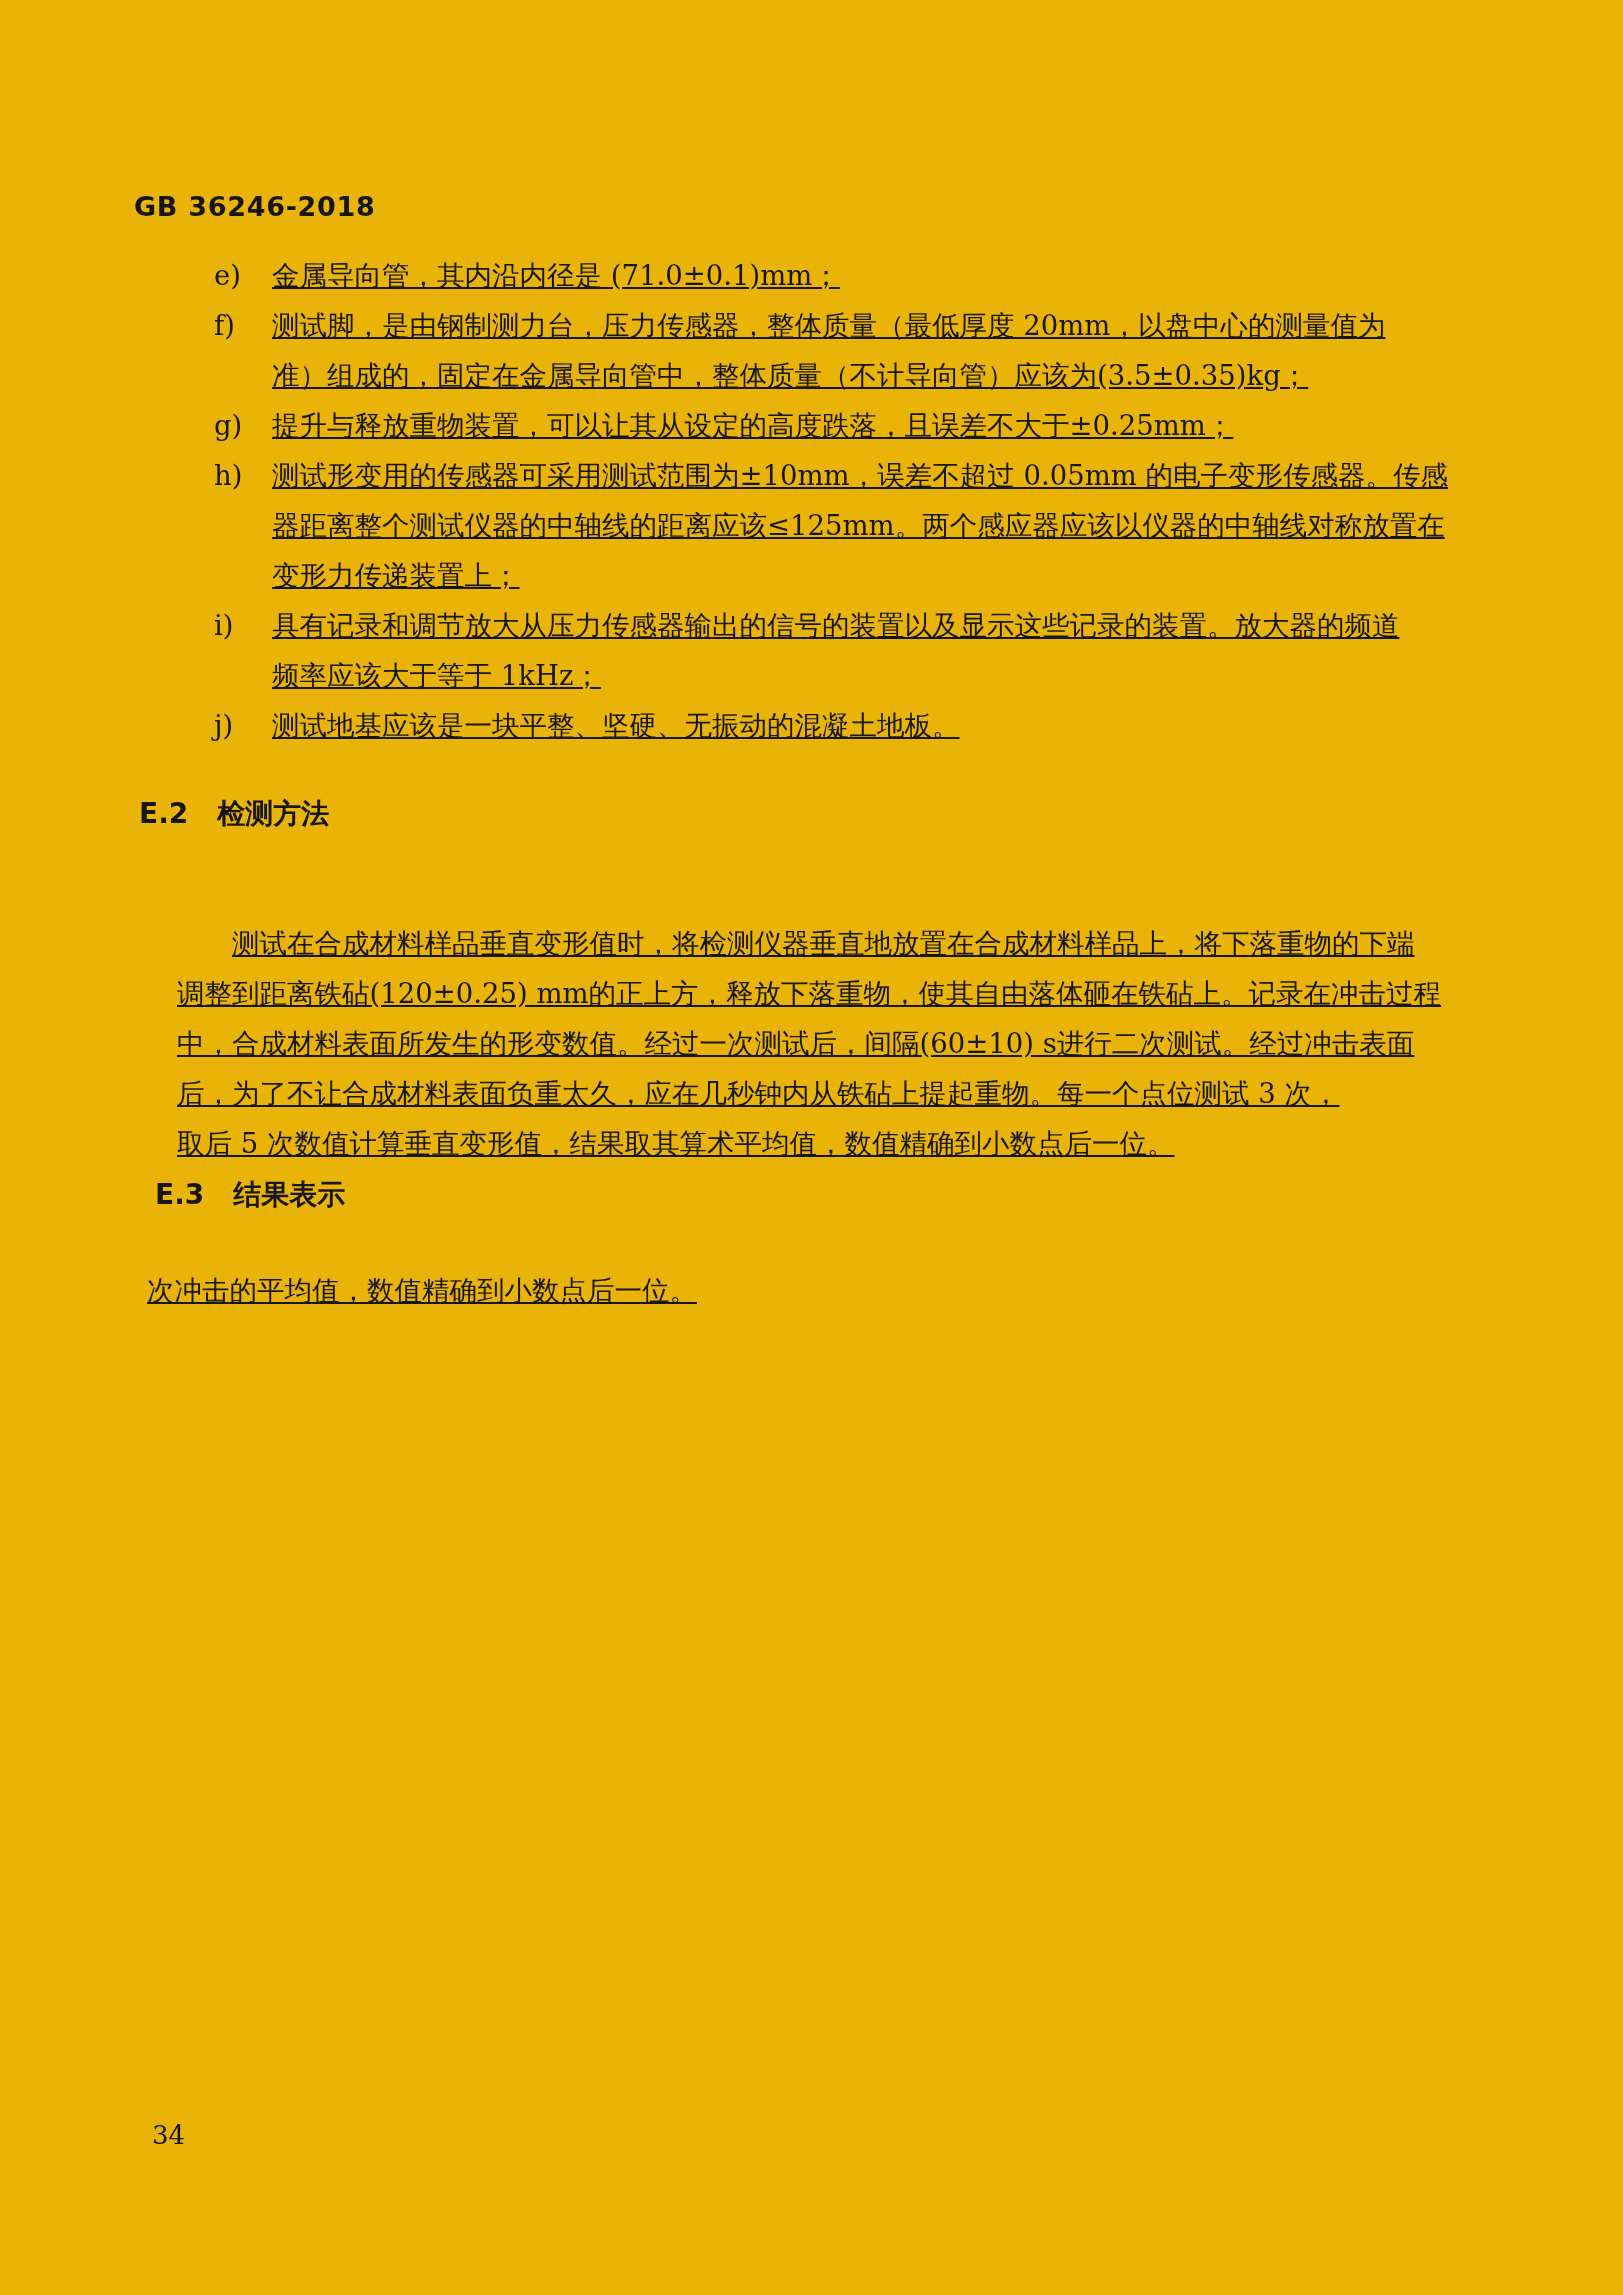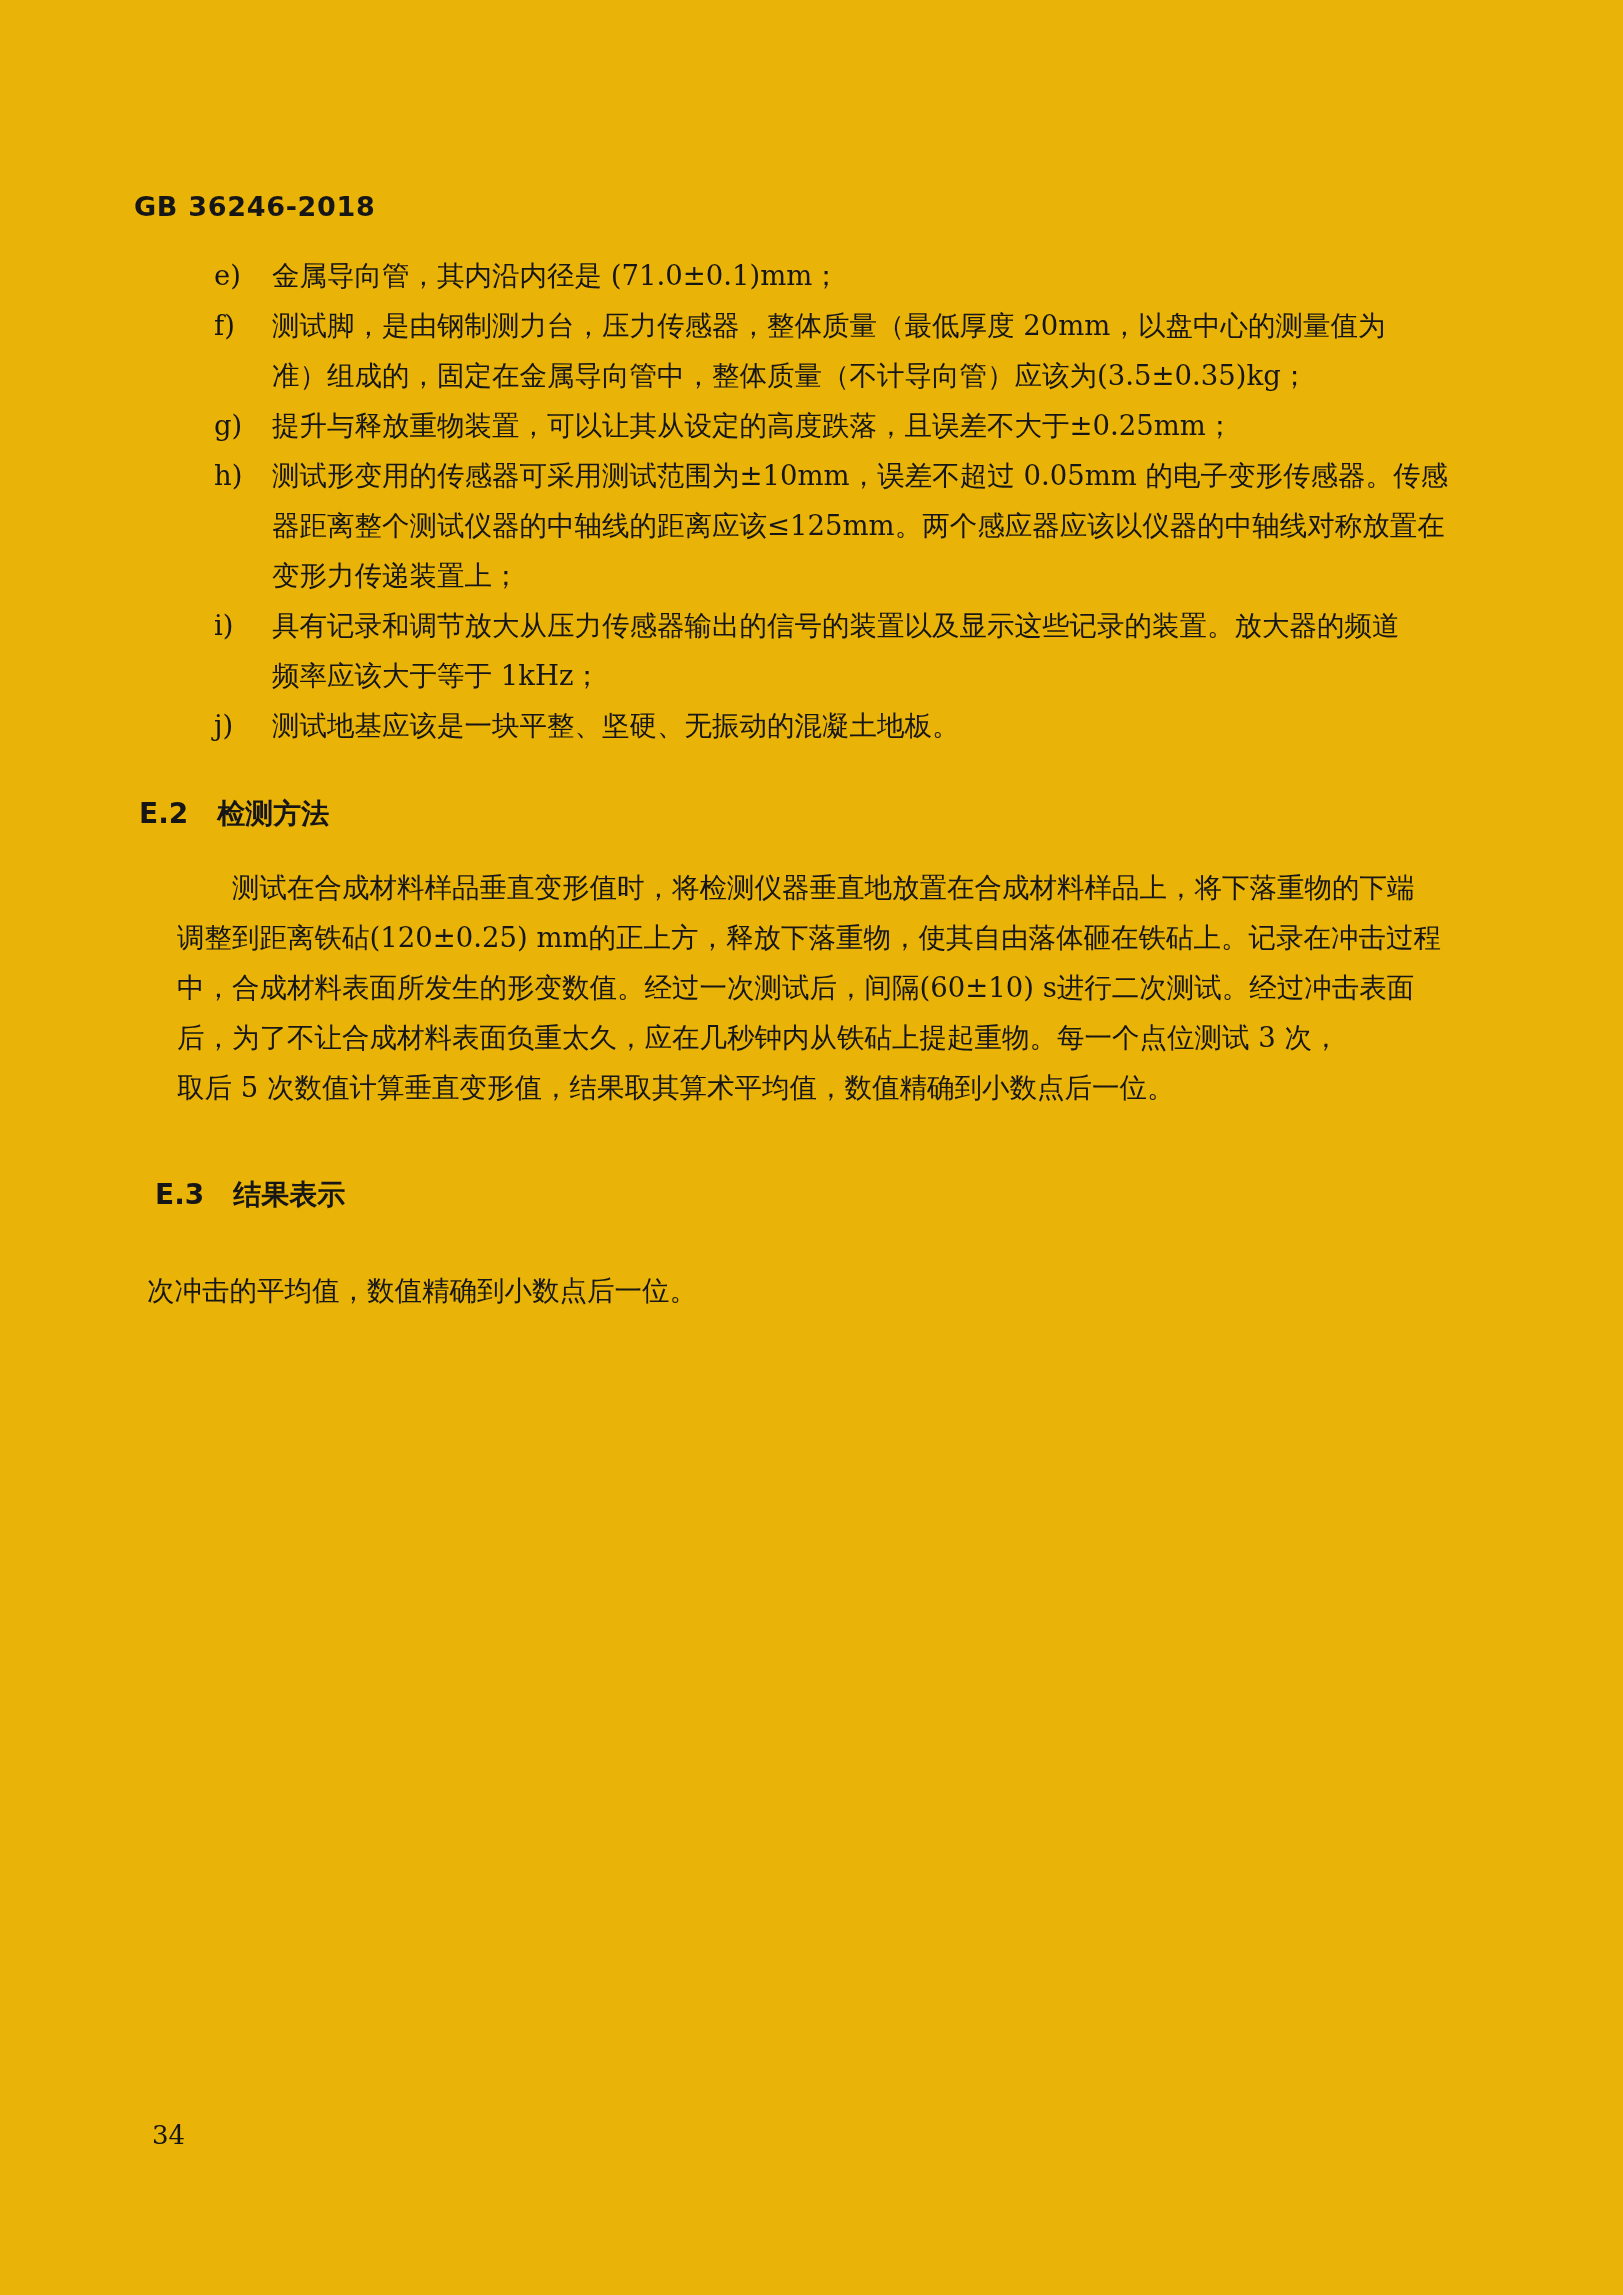--- a/index.html
+++ b/index.html
@@ -41,37 +41,38 @@
   }
   .li-label {
     flex: 0 0 58px;
     white-space: nowrap;
   }
   .li-text {
     flex: 1 1 auto;
   }
   .tline {
     white-space: nowrap;
+    text-decoration: underline;
   }
   .section-heading {
     position: absolute;
     font-family: "DejaVu Sans", "Liberation Sans", sans-serif;
     font-weight: 700;
     font-size: 28px;
     line-height: 1;
     white-space: nowrap;
   }
   .heading-e2 { left: 139px; top: 800px; }
   .heading-e3 { left: 155px; top: 1181px; text-align: right; }
   .section-heading .sec-num { margin-right: 29px; }
   .para {
     position: absolute;
     line-height: 50px;
   }
-  .para-e2 { left: 177px; top: 862px; }
+  .para-e2 { left: 177px; top: 918px; }
   .para-e3 { left: 147px; top: 1266px; line-height: 48px; }
   .para-e2 .tline.first { padding-left: 55px; }
   .para-e3 .tline.first { padding-left: 72px; }
   .page-number {
     position: absolute;
     left: 152px;
     top: 2120px;
     font-size: 26px;
     line-height: 1.2;
   }

